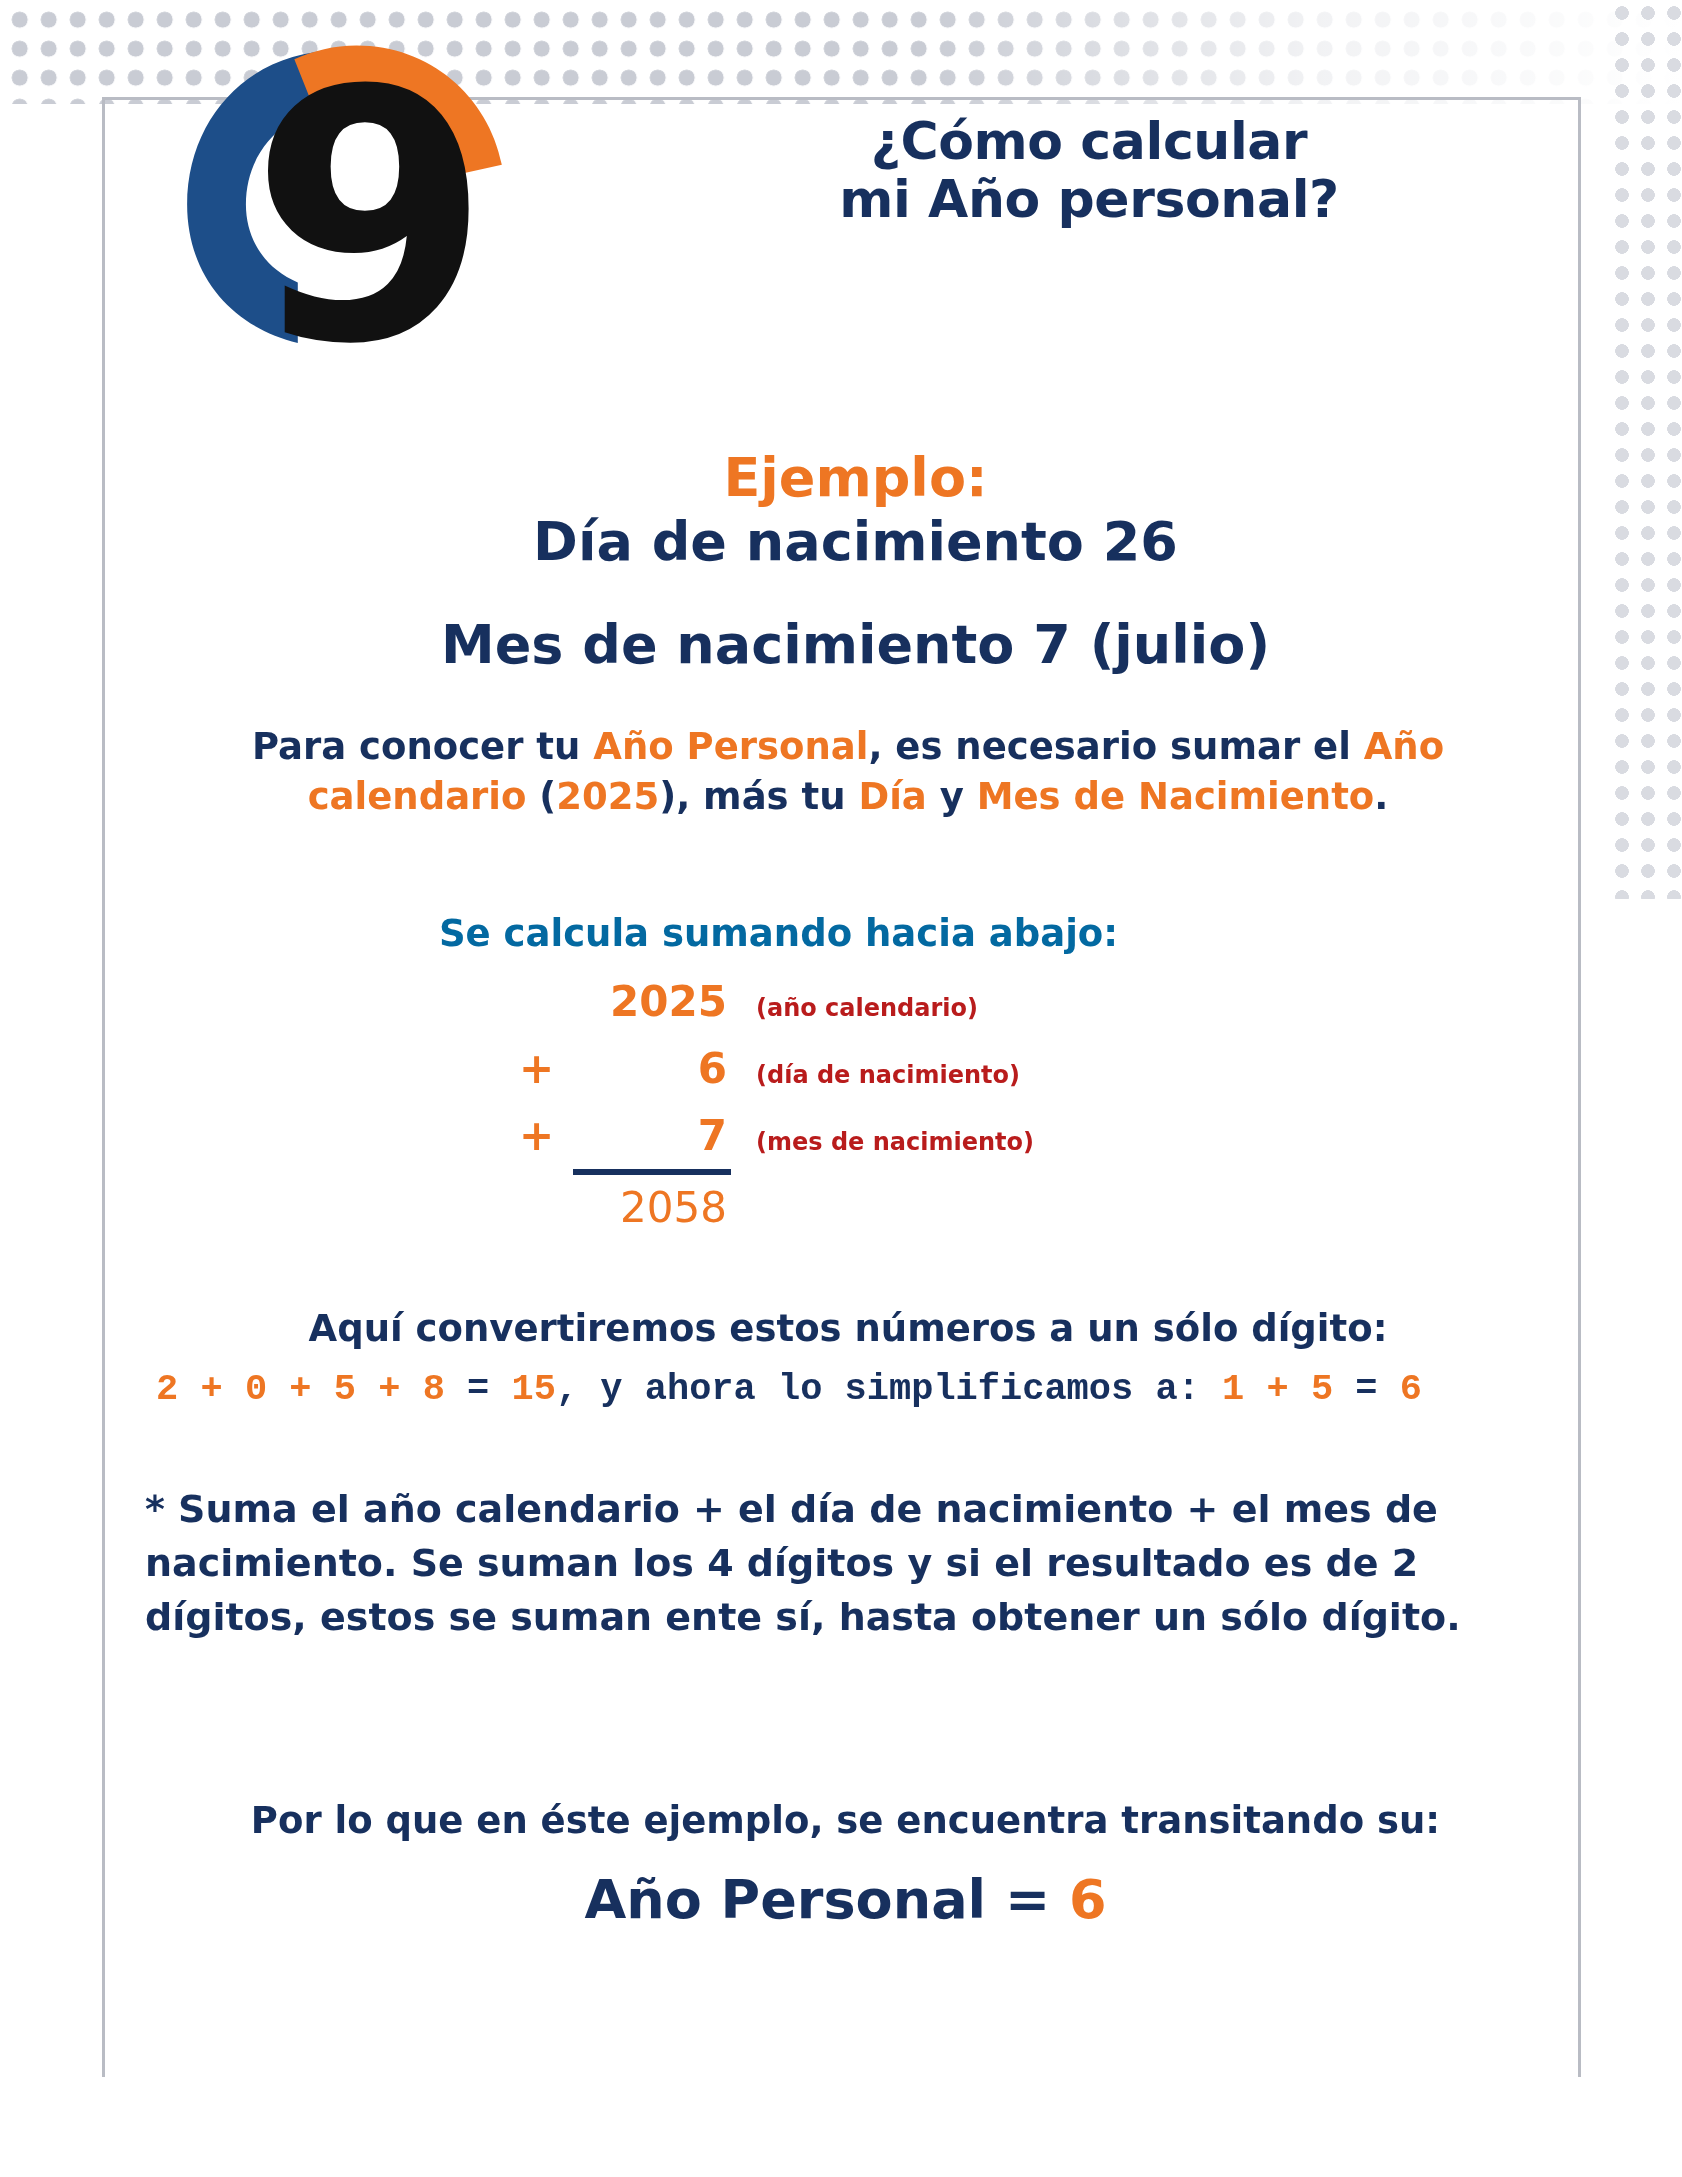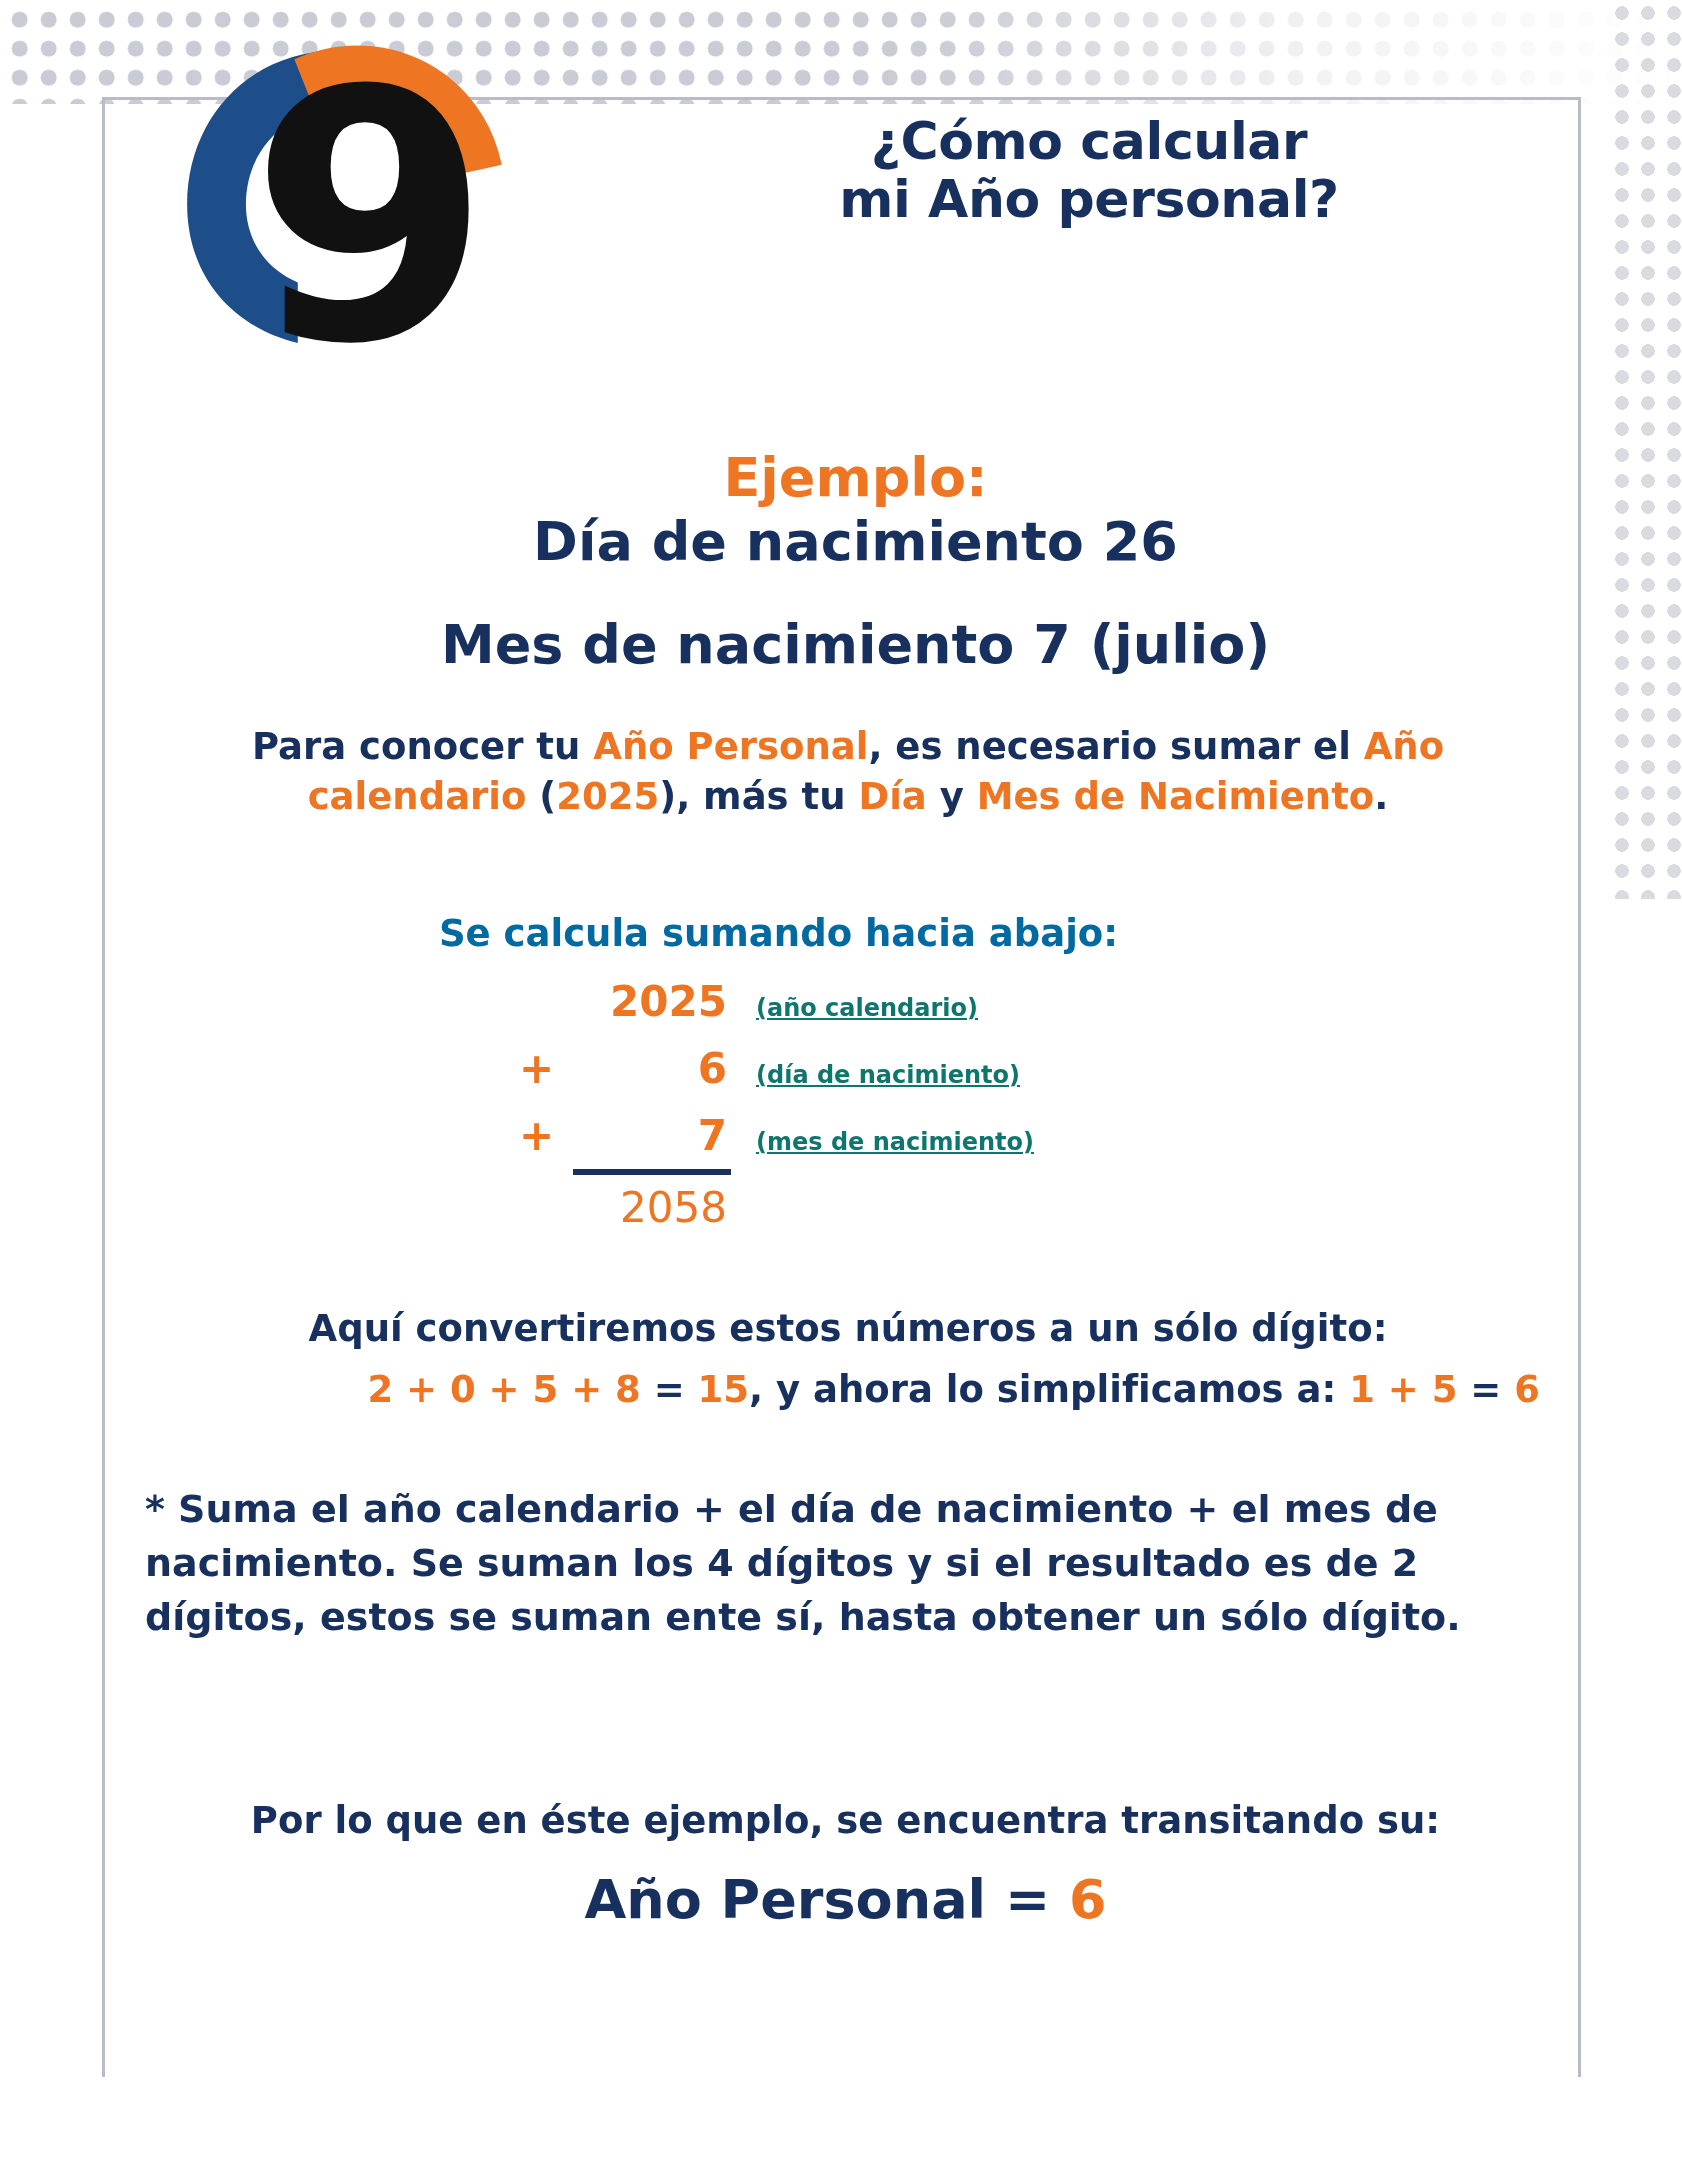--- a/index.html
+++ b/index.html
@@ -174,24 +174,23 @@
   }
   .sum-num {
     width: 147px;
     text-align: right;
     color: #ee7623;
     font-size: 42px;
     font-weight: bold;
   }
   .sum-note {
     padding-left: 29px;
-    color: #0f766e;
+    color: #b91c1c;
     font-size: 24px;
     font-weight: bold;
-    text-decoration: underline;
   }
   .sum-rule {
     position: absolute;
     left: 573px;
     top: 1169px;
     width: 158px;
     height: 6px;
     background: #17305e;
   }
   .sum-total {
@@ -214,24 +213,25 @@
     text-align: center;
     color: #17305e;
     font-size: 37px;
     font-weight: bold;
   }
   .reduce-calc {
     position: absolute;
     left: 156px;
     top: 1368px;
     width: 1384px;
-    text-align: right;
-    color: #17305e;
-    font-size: 37px;
-    font-weight: bold;
+    text-align: left;
+    color: #17305e;
+    font-size: 37px;
+    font-weight: bold;
+    font-family: Liberation Mono, monospace;
   }
 
   
   .note {
     position: absolute;
     left: 145px;
     top: 1483px;
     width: 1401px;
     text-align: left;
     color: #17305e;

